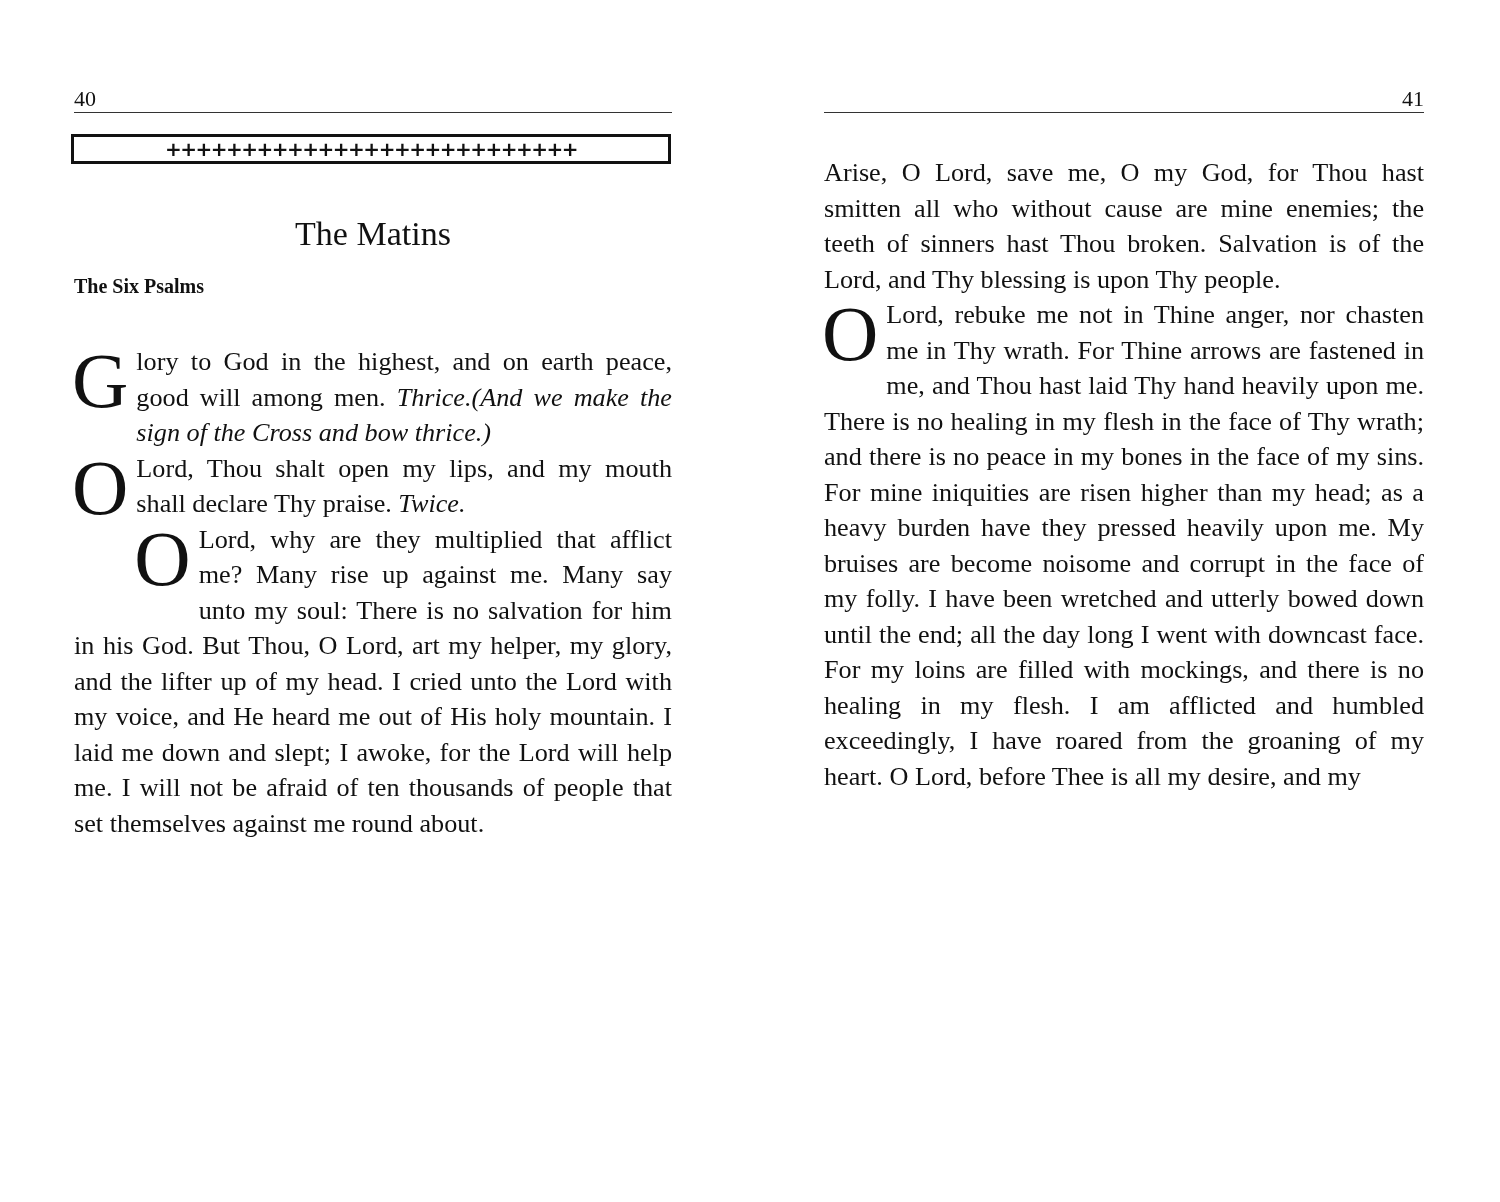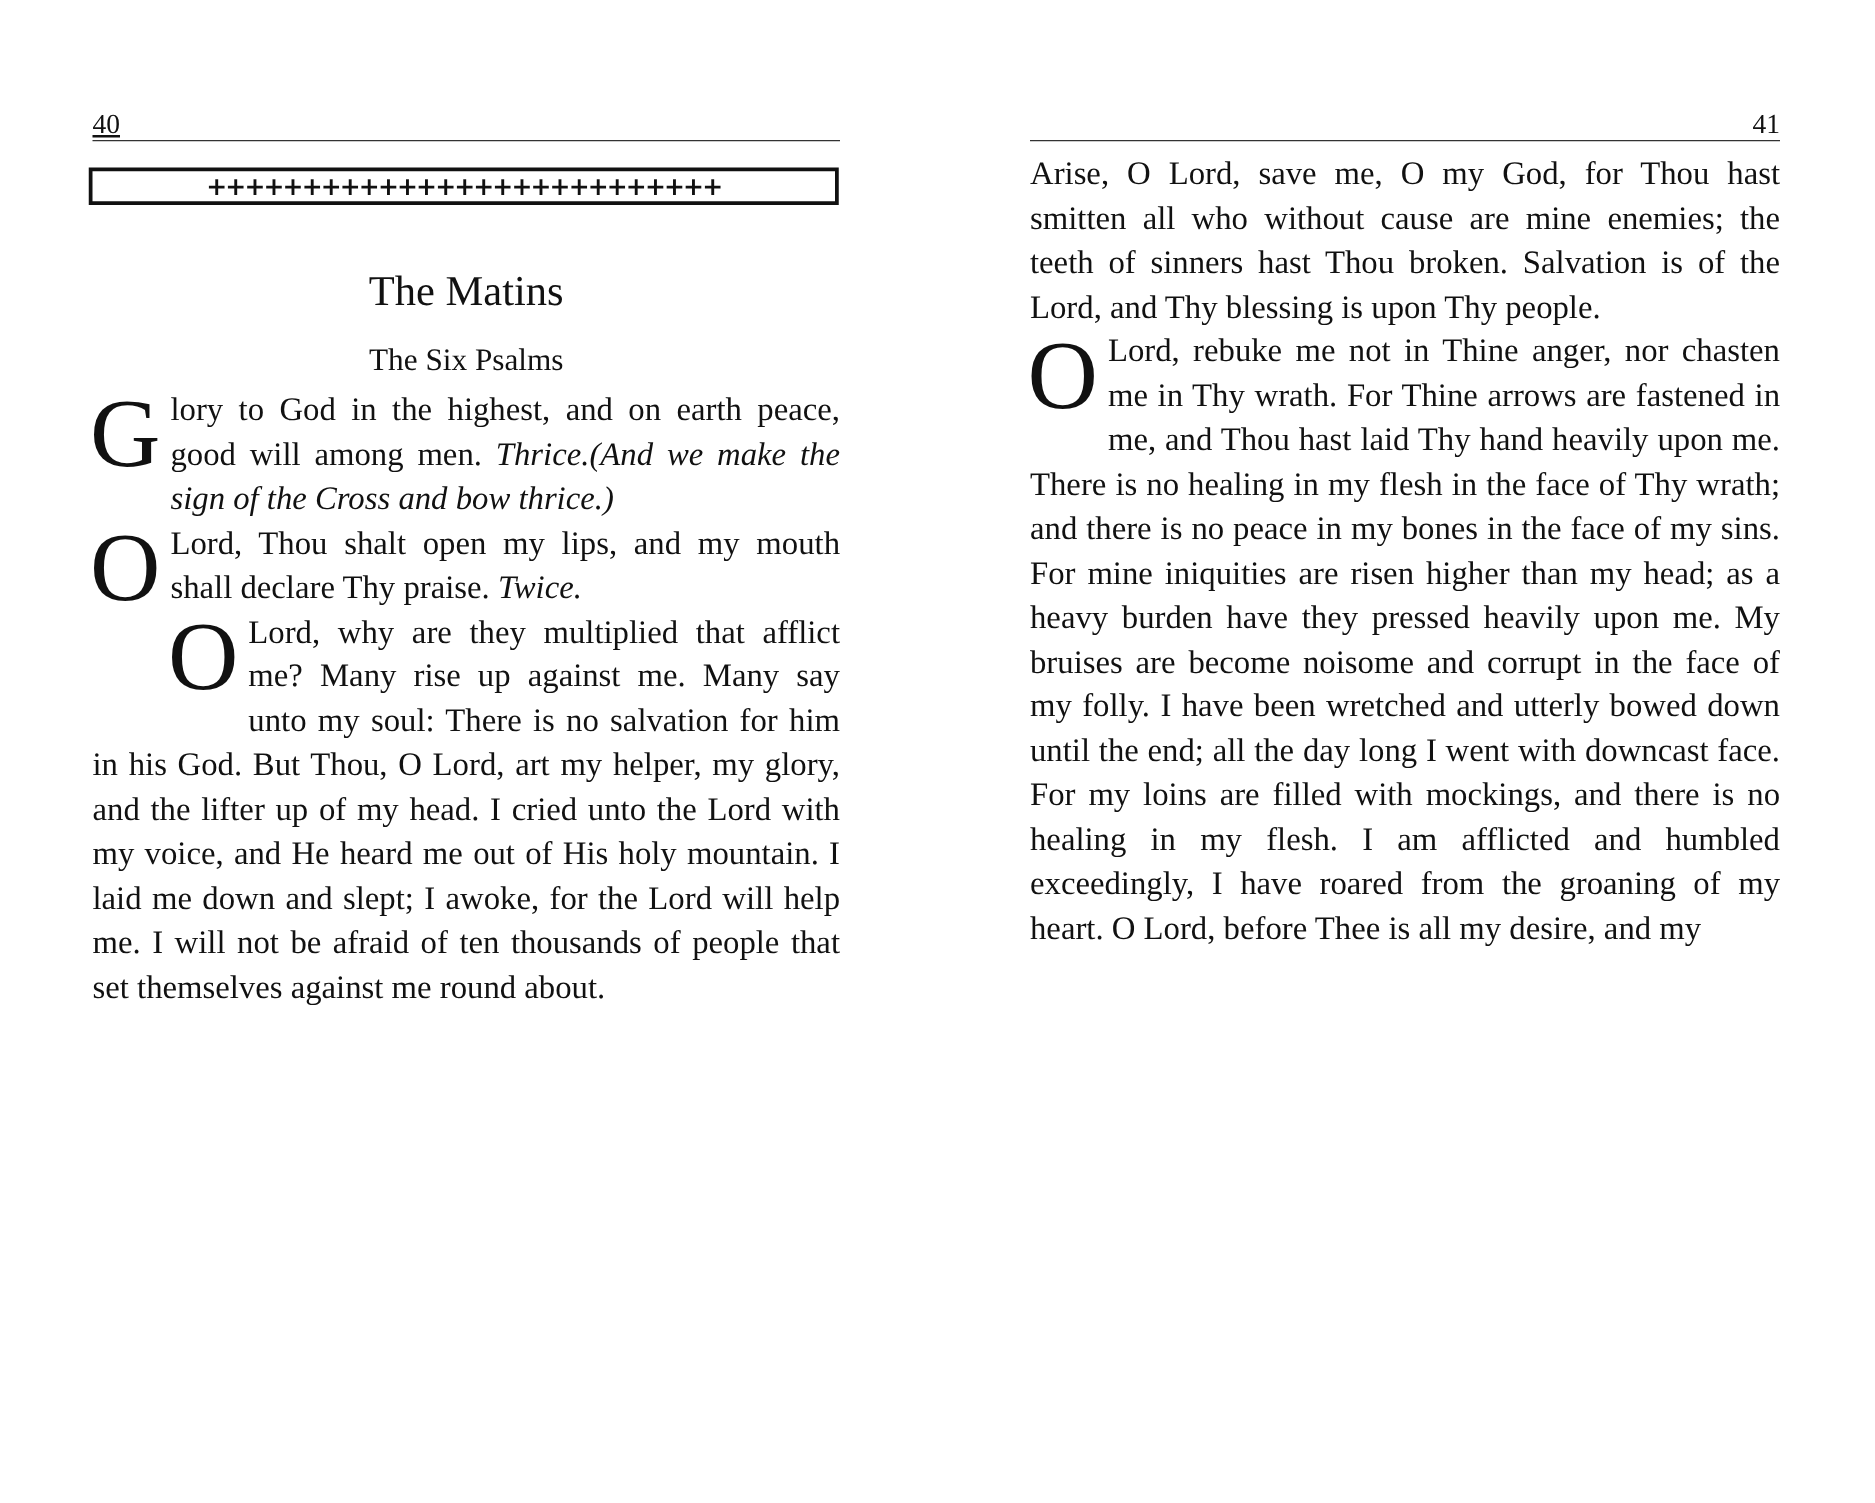--- a/index.html
+++ b/index.html
@@ -4,38 +4,38 @@
 <style>
   html, body { margin: 0; padding: 0; background: #ffffff; }
   body { width: 1500px; height: 1202px; position: relative; overflow: hidden;
          font-family: "Liberation Serif", "DejaVu Serif", serif; color: #111; }
   .page { position: absolute; top: 0; }
   #page-left { left: 74px; width: 598px; }
   #page-right { left: 824px; width: 600px; }
 
   .running-head { position: absolute; top: 86px; left: 0; right: 0; height: 26px;
                   border-bottom: 1.5px solid #333; font-size: 22px; }
-  .pnum-left { position: absolute; left: 0; top: 0; text-decoration: underline; }
+  .pnum-left { position: absolute; left: 0; top: 0; }
   .pnum-right { position: absolute; right: 0; top: 0; }
   .rh-title { position: absolute; left: 0; right: 0; text-align: center; top: 4px;
               font-size: 17px; letter-spacing: 0.5px; }
 
   .cross-band { position: absolute; left: -3px; top: 134px; width: 600px; height: 30px;
                 border: 3px solid #111; box-sizing: border-box; display: flex;
                 align-items: center; justify-content: center; overflow: hidden; }
   .cross-band span { font-family: "DejaVu Sans", sans-serif; font-size: 20px; font-weight: bold;
                      letter-spacing: -1.5px; line-height: 1; }
 
   .title-main { position: absolute; top: 215px; left: 0; right: 0; text-align: center;
                 font-size: 34px; font-weight: normal; }
-  .title-sub { position: absolute; top: 275px; left: 0; right: 0; text-align: center;
-               font-size: 25px; font-weight: normal; }
+  .title-sub { position: absolute; top: 275px; left: 0; right: 0; 
+               font-size: 20px; font-weight: bold; }
 
   .text { position: absolute; left: 0; right: 0; font-size: 26.2px; line-height: 35.5px;
-          text-align: justify; }
+          text-align: justify; margin-top: 34px; }
   .text p { margin: 0; }
   .indent { text-indent: 46px; }
   .ital { font-style: italic; }
   .heading { text-align: center; font-weight: bold; font-size: 24px; }
   .drop { float: left; font-size: 78px; line-height: 62px; margin: 6px 8px 0 -2px;
           height: 66px; }
 </style>
 </head>
 <body>
 

